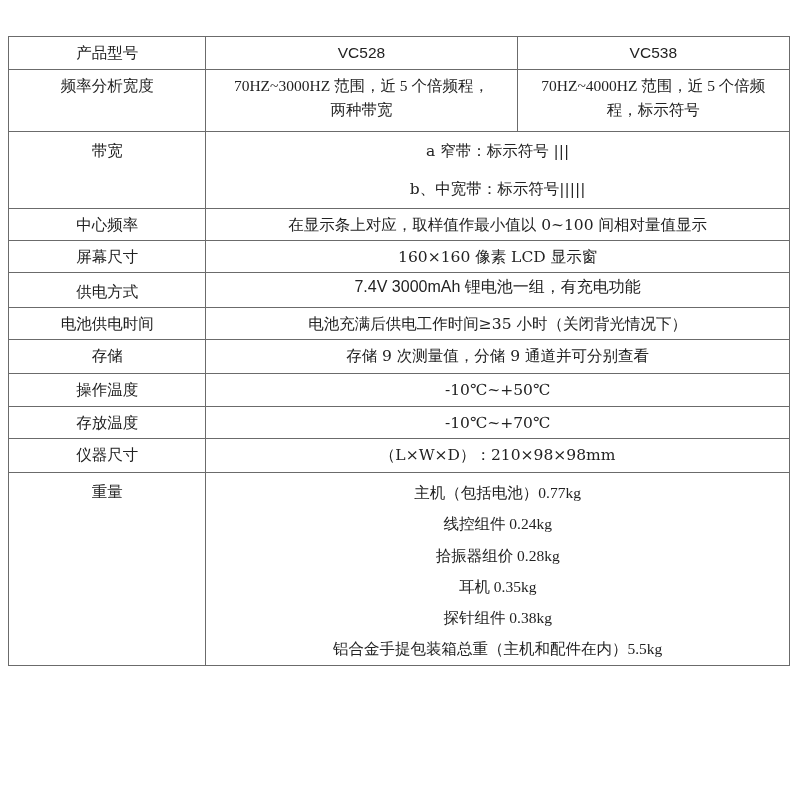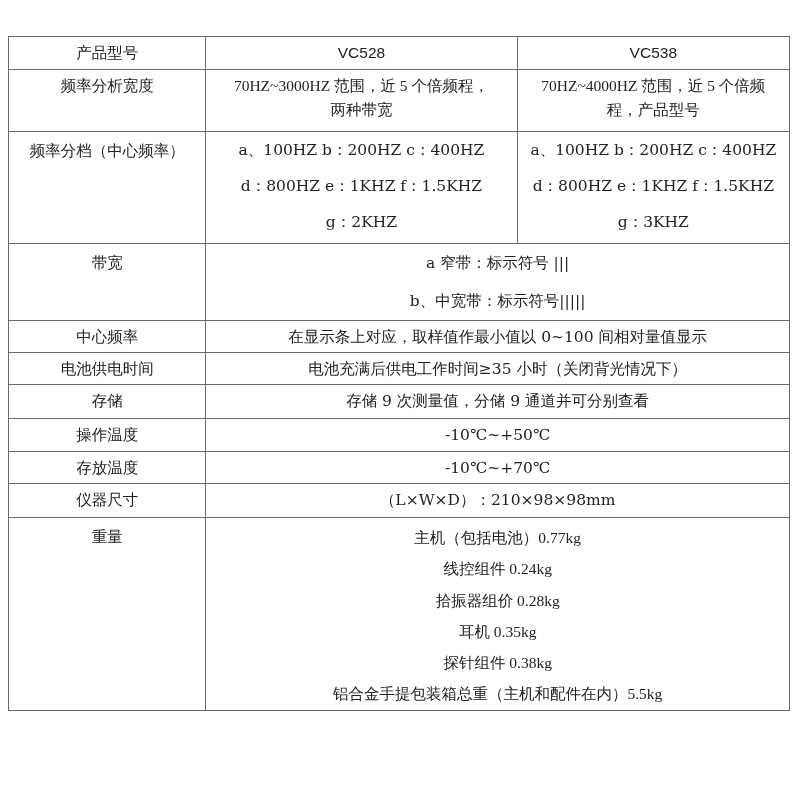--- a/index.html
+++ b/index.html
@@ -39,48 +39,43 @@
     </tr>
 
     <tr style="height:62px">
       <td class="lbl">频率分析宽度</td>
       <td class="pad-top-4">
         <span class="line tight">70HZ~3000HZ 范围，近 5 个倍频程，</span>
         <span class="line tight">两种带宽</span>
       </td>
       <td class="pad-top-4">
         <span class="line tight">70HZ~4000HZ 范围，近 5 个倍频</span>
-        <span class="line tight">程，产品型号</span>
+        <span class="line tight">程，标示符号</span>
       </td>
     </tr>
 
-    <tr style="height:112px">
-      <td class="lbl pad-top-4">频率分档（中心频率）</td>
-      <td>
-        <span class="line freq">a、100HZ b：200HZ  c：400HZ</span>
-        <span class="line freq">d：800HZ  e：1KHZ  f：1.5KHZ</span>
-        <span class="line freq">g：2KHZ</span>
-      </td>
-      <td>
-        <span class="line freq">a、100HZ  b：200HZ  c：400HZ</span>
-        <span class="line freq">d：800HZ  e：1KHZ  f：1.5KHZ</span>
-        <span class="line freq">g：3KHZ</span>
-      </td>
-    </tr>
 
     <tr style="height:77px">
       <td class="lbl pad-top-4">带宽</td>
       <td colspan="2">
         <span class="line bw">a 窄带：标示符号 |||</span>
         <span class="line bw">b、中宽带：标示符号|||||</span>
       </td>
     </tr>
     <tr style="height:31px">
       <td class="lbl">中心频率</td>
       <td colspan="2" class="lbl">在显示条上对应，取样值作最小值以 0~100 间相对量值显示</td>
+    </tr>
+    <tr style="height:32px">
+      <td class="lbl">屏幕尺寸</td>
+      <td colspan="2" class="lbl">160×160 像素 LCD 显示窗</td>
+    </tr>
+    <tr style="height:34px">
+      <td class="lbl pad-top-4">供电方式</td>
+      <td colspan="2" class="lbl" style="font-family:'Liberation Sans',sans-serif;font-size:16px;line-height:26px;">7.4V 3000mAh 锂电池一组，有充电功能</td>
     </tr>
     <tr style="height:32px">
       <td class="lbl">电池供电时间</td>
       <td colspan="2" class="lbl">电池充满后供电工作时间≥35 小时（关闭背光情况下）</td>
     </tr>
     <tr style="height:34px">
       <td class="lbl">存储</td>
       <td colspan="2" class="lbl">存储 9 次测量值，分储 9 通道并可分别查看</td>
     </tr>
     <tr style="height:33px">

